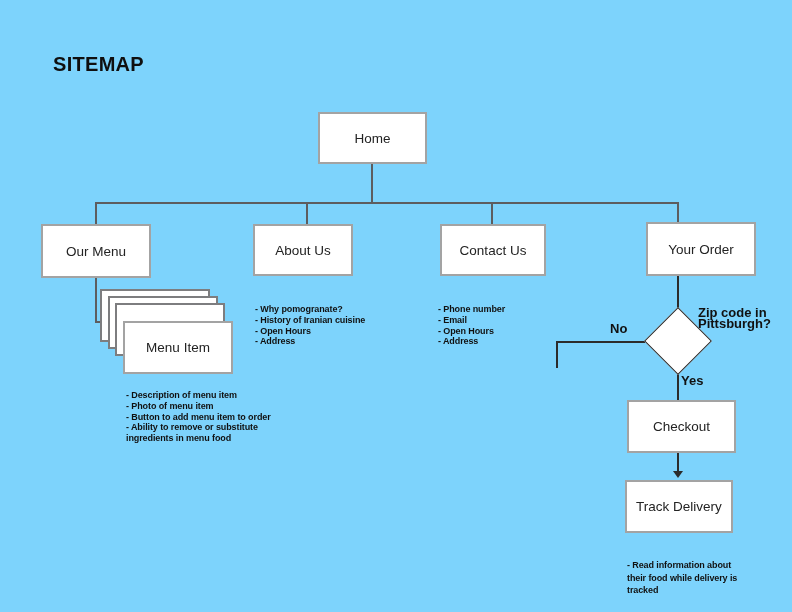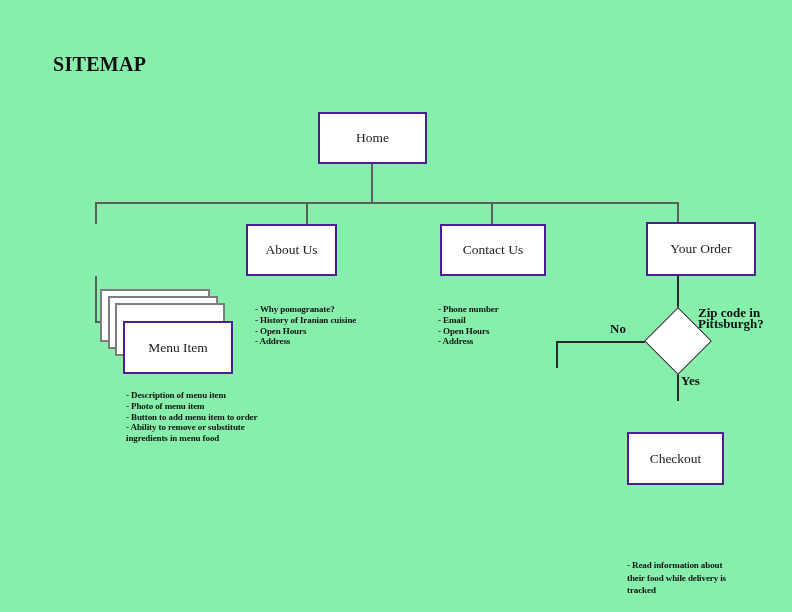--- a/index.html
+++ b/index.html
@@ -1,26 +1,26 @@
 <!DOCTYPE html>
 <html><head>
 <meta charset="utf-8">
 <style>
   html,body{margin:0;padding:0;background:#ffffff;}
   #stage{
-    position:relative;width:792px;height:612px;background:#86efac;overflow:hidden;
-    font-family:Liberation Serif, serif;color:#1c1c1c;
+    position:relative;width:792px;height:612px;background:#7dd3fc;overflow:hidden;
+    font-family:Liberation Sans, sans-serif;color:#1c1c1c;
   }
   .title{
     position:absolute;left:53px;top:53px;font-size:20px;font-weight:bold;
     letter-spacing:0.3px;color:#0f0f0f;
   }
   .box{
     position:absolute;box-sizing:border-box;background:#ffffff;
-    border:2px solid #4c1d95;display:flex;align-items:center;justify-content:center;
+    border:2px solid #a3a3a3;display:flex;align-items:center;justify-content:center;
     font-size:13.5px;color:#232323;text-align:center;z-index:3;
   }
   .card{
     position:absolute;box-sizing:border-box;background:#ffffff;
     border:2px solid #7d7d7f;width:110px;height:53px;
   }
   .line{position:absolute;background:#5d5d5f;z-index:1;}
   .fline{position:absolute;background:#2b2b2b;z-index:1;}
   .diamond{
     position:absolute;left:654px;top:317px;width:48px;height:48px;
@@ -66,34 +66,40 @@
 
   <div class="diamond"></div>
 
   <div class="card" style="left:100px;top:289px;z-index:1;"></div>
   <div class="card" style="left:108px;top:296px;z-index:2;"></div>
   <div class="card" style="left:115px;top:303px;z-index:2;"></div>
 
   <div class="box" style="left:318px;top:112px;width:109px;height:52px;">
     <span>Home</span>
   </div>
-  <div class="box" style="left:246px;top:224px;width:91px;height:52px;">
+  <div class="box" style="left:41px;top:224px;width:110px;height:54px;">
+    <span>Our Menu</span>
+  </div>
+  <div class="box" style="left:253px;top:224px;width:100px;height:52px;">
     <span>About Us</span>
   </div>
   <div class="box" style="left:440px;top:224px;width:106px;height:52px;">
     <span>Contact Us</span>
   </div>
   <div class="box" style="left:622px;top:222px;width:110px;height:54px;margin-left:24px;">
     <span>Your Order</span>
   </div>
   <div class="box" style="left:123px;top:310px;width:110px;height:53px;z-index:3;margin-top:11px;">
     <span>Menu Item</span>
   </div>
-  <div class="box" style="left:627px;top:400px;width:97px;height:53px;margin-top:32px;">
+  <div class="box" style="left:627px;top:400px;width:109px;height:53px;">
     <span>Checkout</span>
+  </div>
+  <div class="box" style="left:625px;top:480px;width:108px;height:53px;">
+    <span>Track Delivery</span>
   </div>
 
   <div class="notes" style="left:255px;top:284px;">
       <div>- Why pomogranate?</div>
       <div>- History of Iranian cuisine</div>
       <div>- Open Hours</div>
       <div>- Address</div>
     </div>
   <div class="notes" style="left:438px;top:284px;">
       <div>- Phone number</div>

